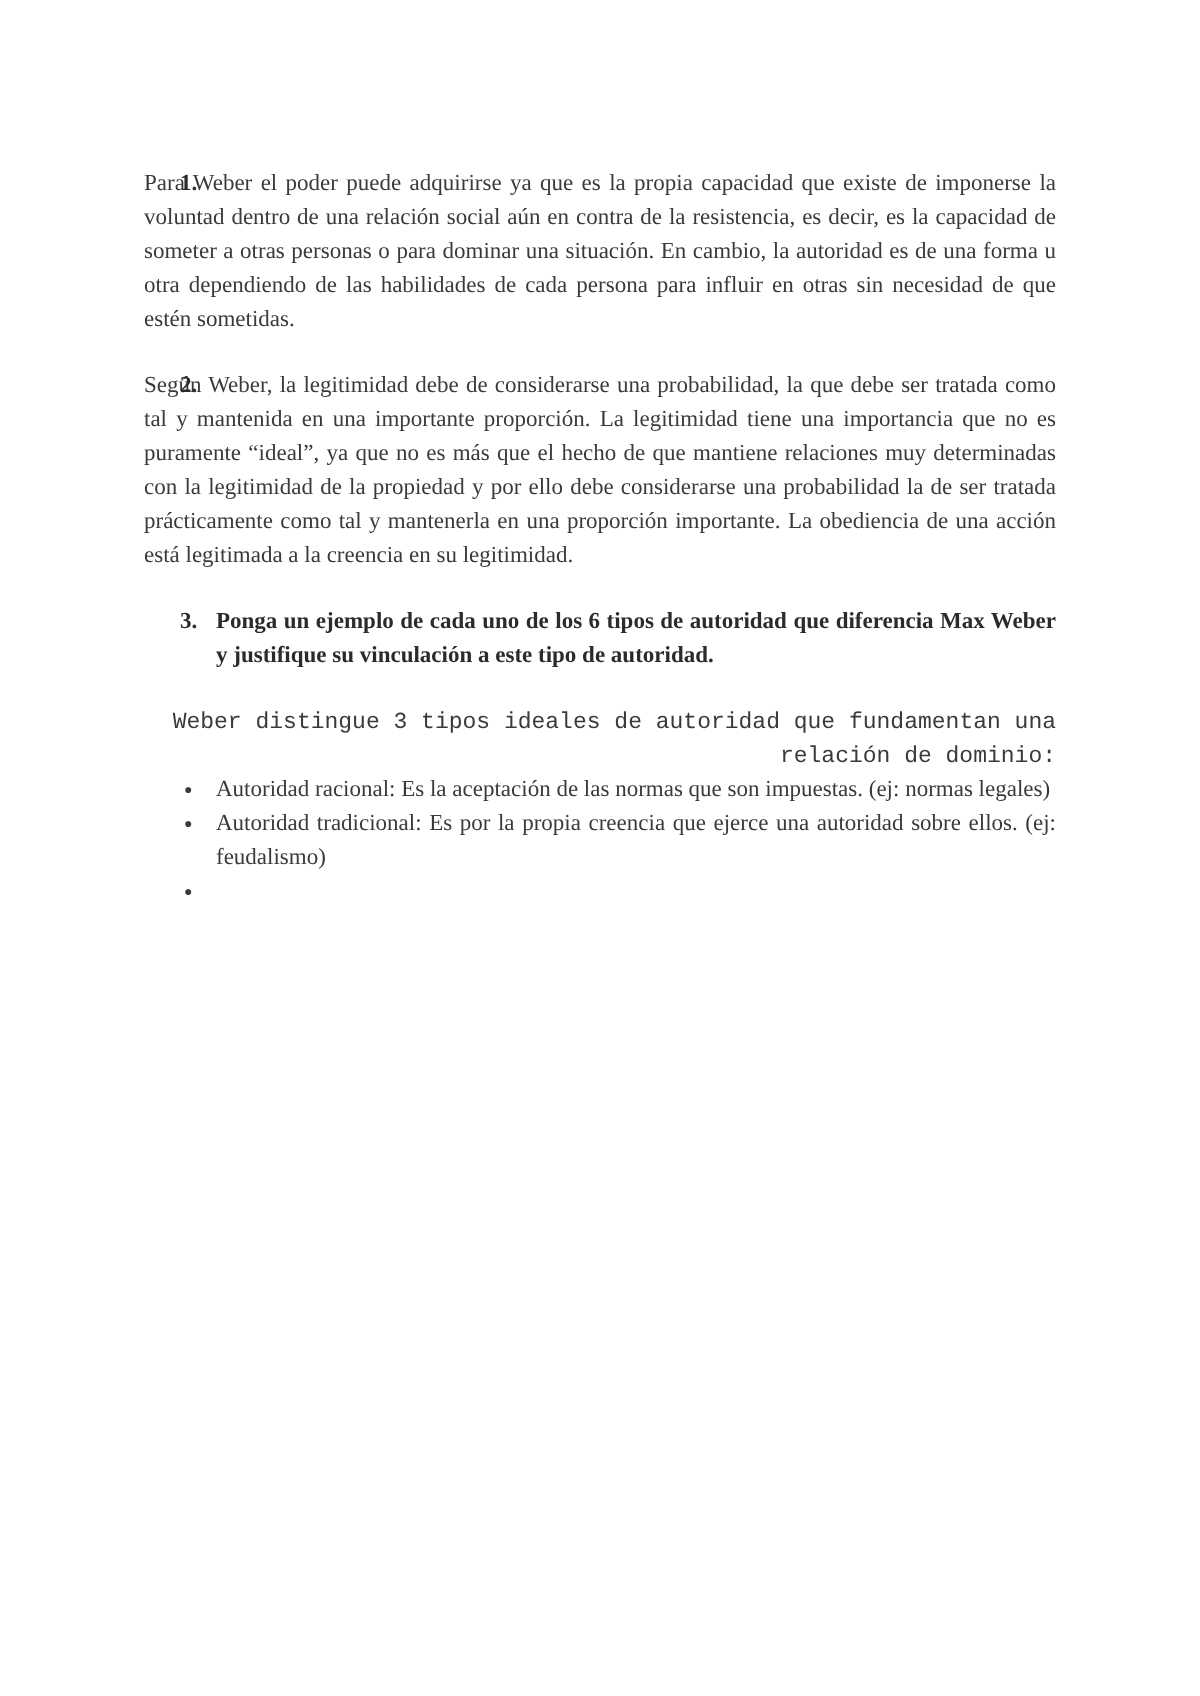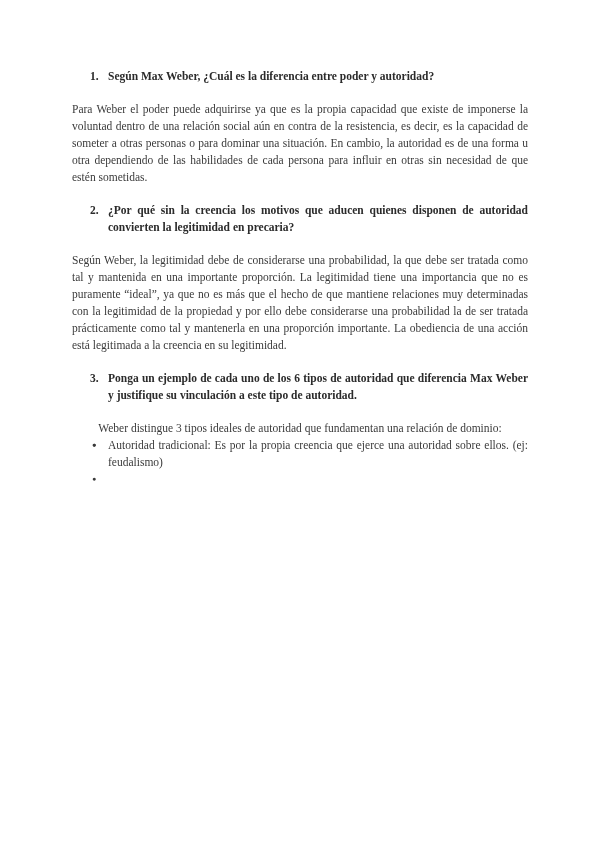--- a/index.html
+++ b/index.html
@@ -38,21 +38,22 @@
     position: absolute;
     left: 18px;
     top: 0;
   }
   .answer {
     margin: 16px 0 16px 0;
     text-align: justify;
   }
   .answer.intro {
     margin-bottom: 0;
-    text-align: center;
+    text-align: right;
+    font-family: Liberation Mono, monospace;
   }
   .bullets {
     list-style: none;
     margin: 0;
     padding: 0;
   }
   .bullet-item {
     position: relative;
     padding-left: 36px;
     text-align: justify;
@@ -67,42 +68,41 @@
   }
 </style>
 </head>
 <body>
 
 <div class="page">
 
   <section class="qa">
     <div class="question">
       <span class="qnum">1.</span>
-      <span class="qtext">Según Max Weber, ¿Cuál es la diferencia entre poder y autoridad?</span>
     </div>
     <p class="answer">Para Weber el poder puede adquirirse ya que es la propia capacidad que existe de imponerse la voluntad dentro de una relación social aún en contra de la resistencia, es decir, es la capacidad de someter a otras personas o para dominar una situación. En cambio, la autoridad es de una forma u otra dependiendo de las habilidades de cada persona para influir en otras sin necesidad de que estén sometidas.</p>
   </section>
 
   <section class="qa">
     <div class="question">
       <span class="qnum">2.</span>
-      <span class="qtext">¿Por qué sin la creencia los motivos que aducen quienes disponen de autoridad convierten la legitimidad en precaria?</span>
     </div>
     <p class="answer">Según Weber, la legitimidad debe de considerarse una probabilidad, la que debe ser tratada como tal y mantenida en una importante proporción. La legitimidad tiene una importancia que no es puramente “ideal”, ya que no es más que el hecho de que mantiene relaciones muy determinadas con la legitimidad de la propiedad y por ello debe considerarse una probabilidad la de ser tratada prácticamente como tal y mantenerla en una proporción importante. La obediencia de una acción está legitimada a la creencia en su legitimidad.</p>
   </section>
 
   <section class="qa">
     <div class="question">
       <span class="qnum">3.</span>
       <span class="qtext">Ponga un ejemplo de cada uno de los 6 tipos de autoridad que diferencia Max Weber y justifique su vinculación a este tipo de autoridad.</span>
     </div>
     <p class="answer intro">Weber distingue 3 tipos ideales de autoridad que fundamentan una relación de dominio:</p>
     <ul class="bullets">
       <li class="bullet-item">
         <span class="bullet">●</span>
+        <span class="bullet-text">Autoridad racional: Es la aceptación de las normas que son impuestas. (ej: normas legales)</span>
       </li>
       <li class="bullet-item">
         <span class="bullet">●</span>
         <span class="bullet-text">Autoridad tradicional: Es por la propia creencia que ejerce una autoridad sobre ellos. (ej: feudalismo)</span>
       </li>
       <li class="bullet-item">
         <span class="bullet">●</span>
       </li>
     </ul>
   </section>

